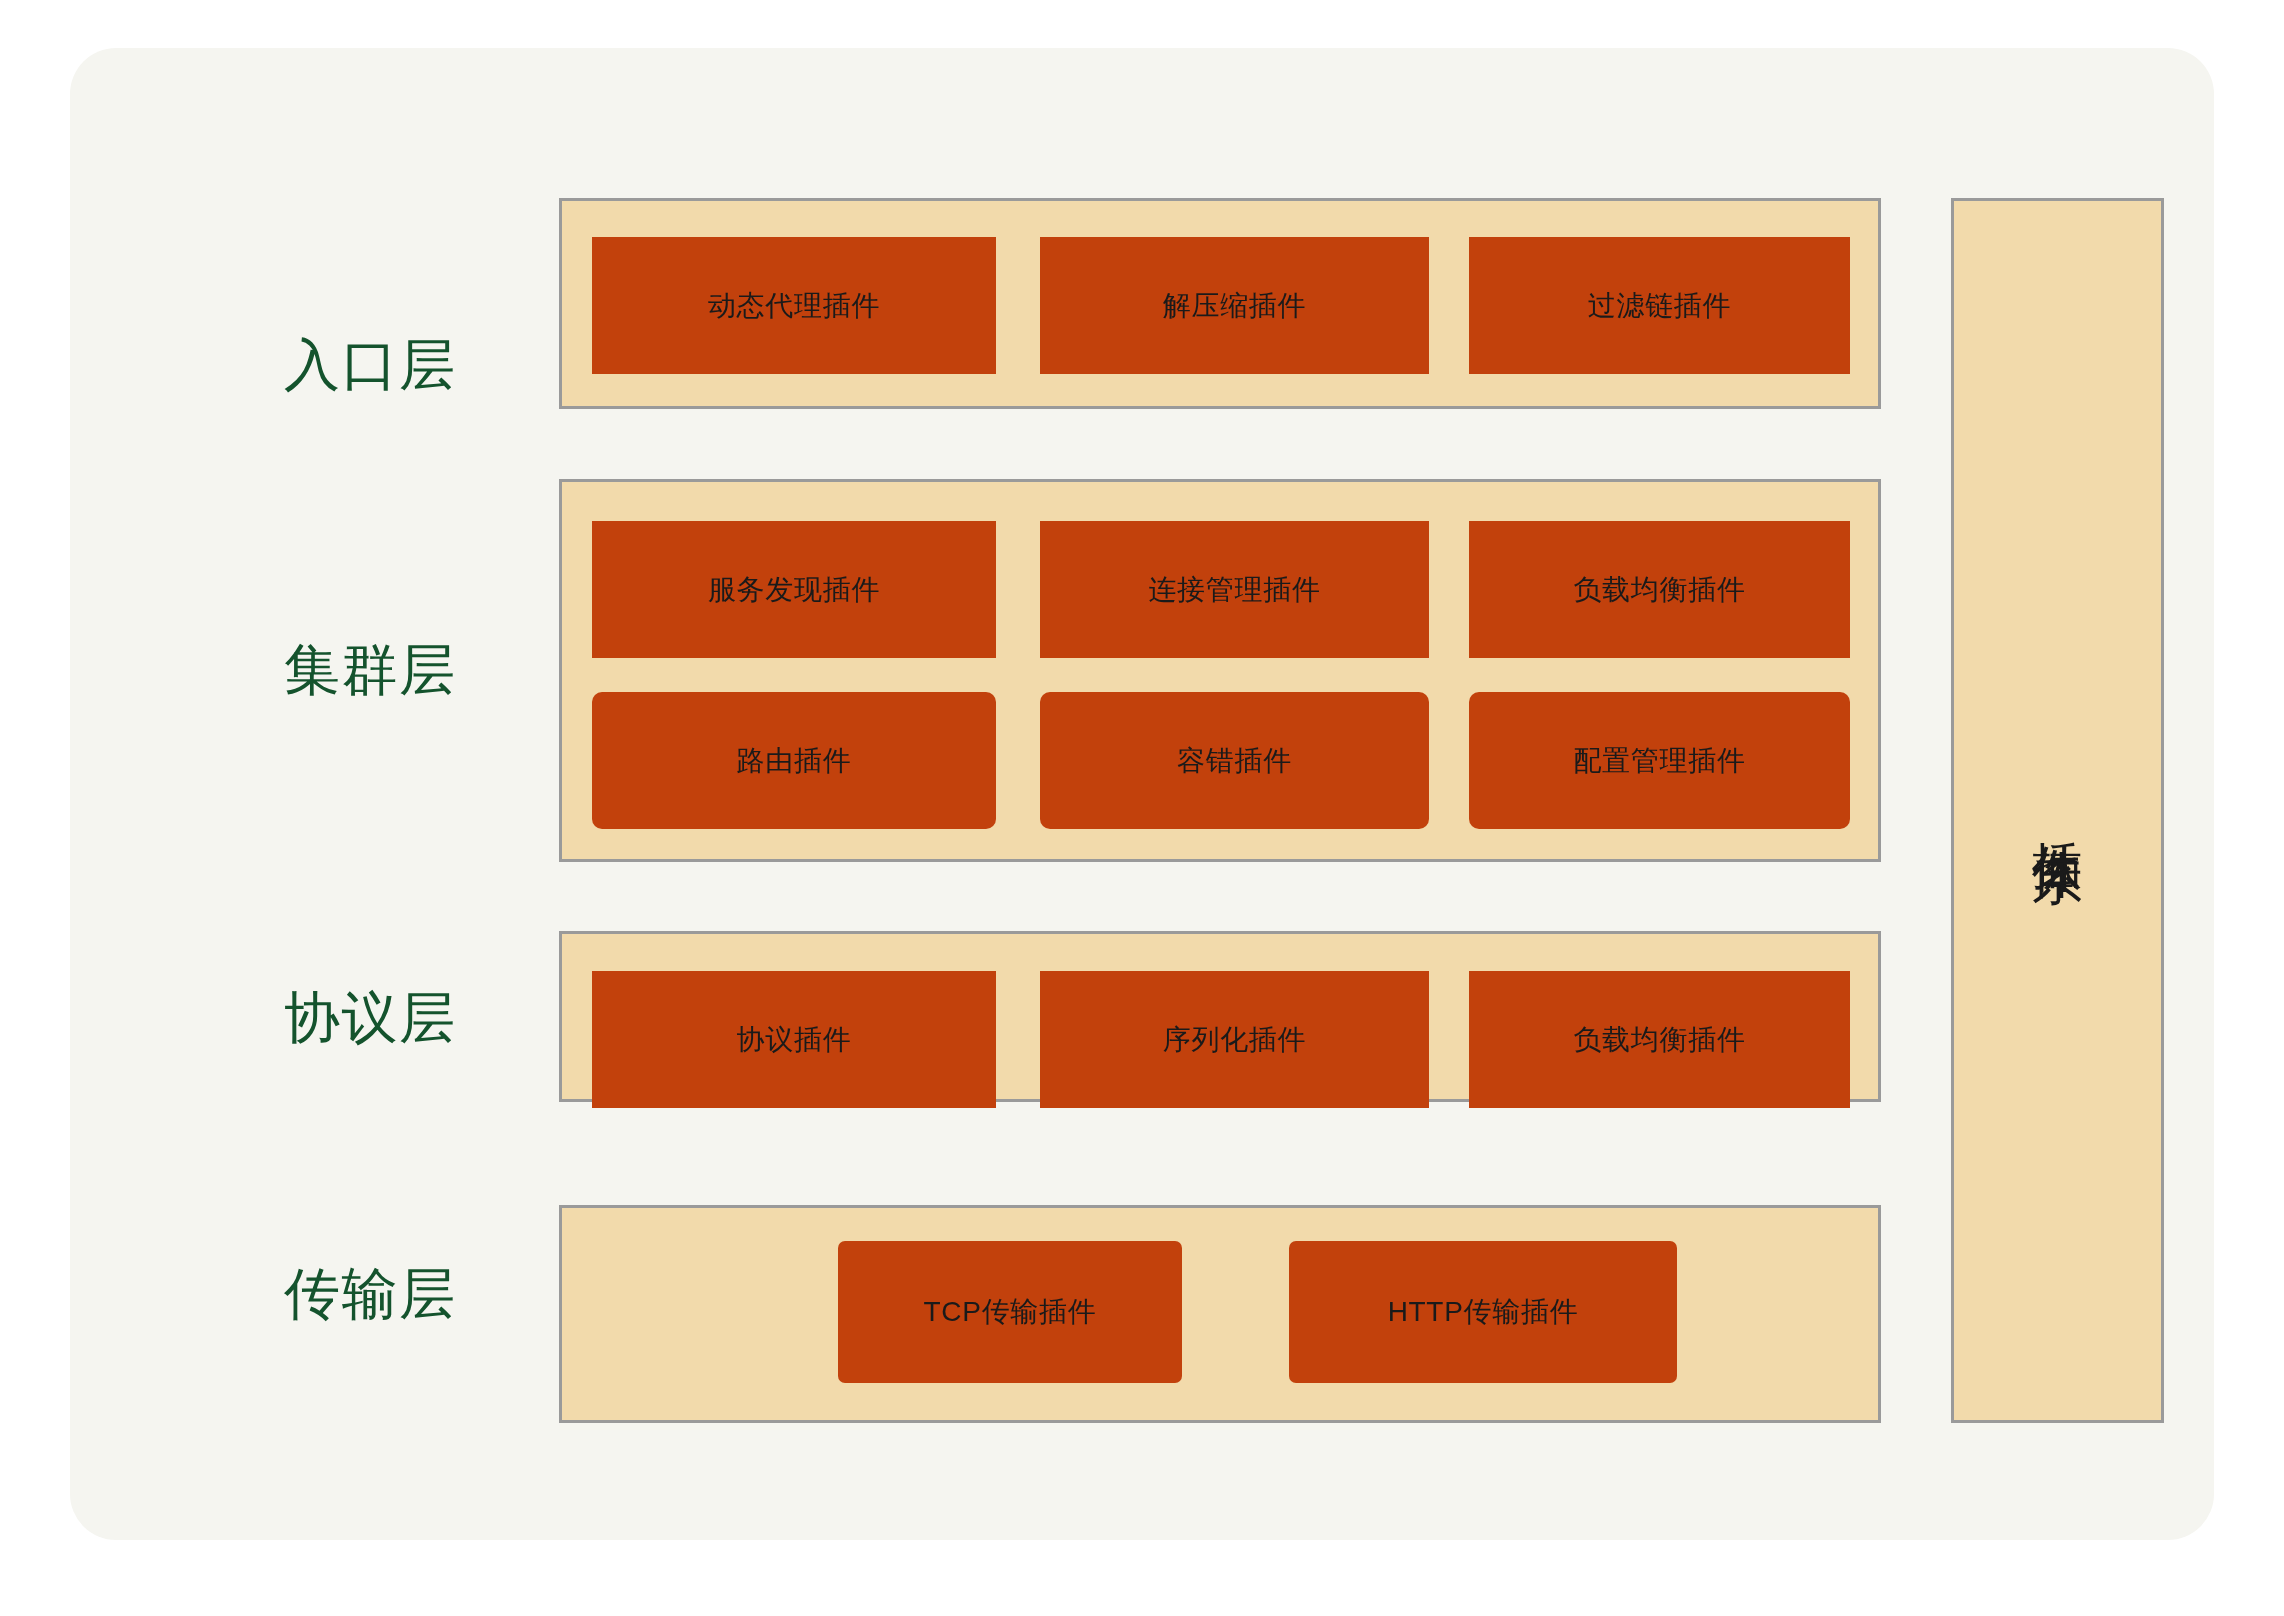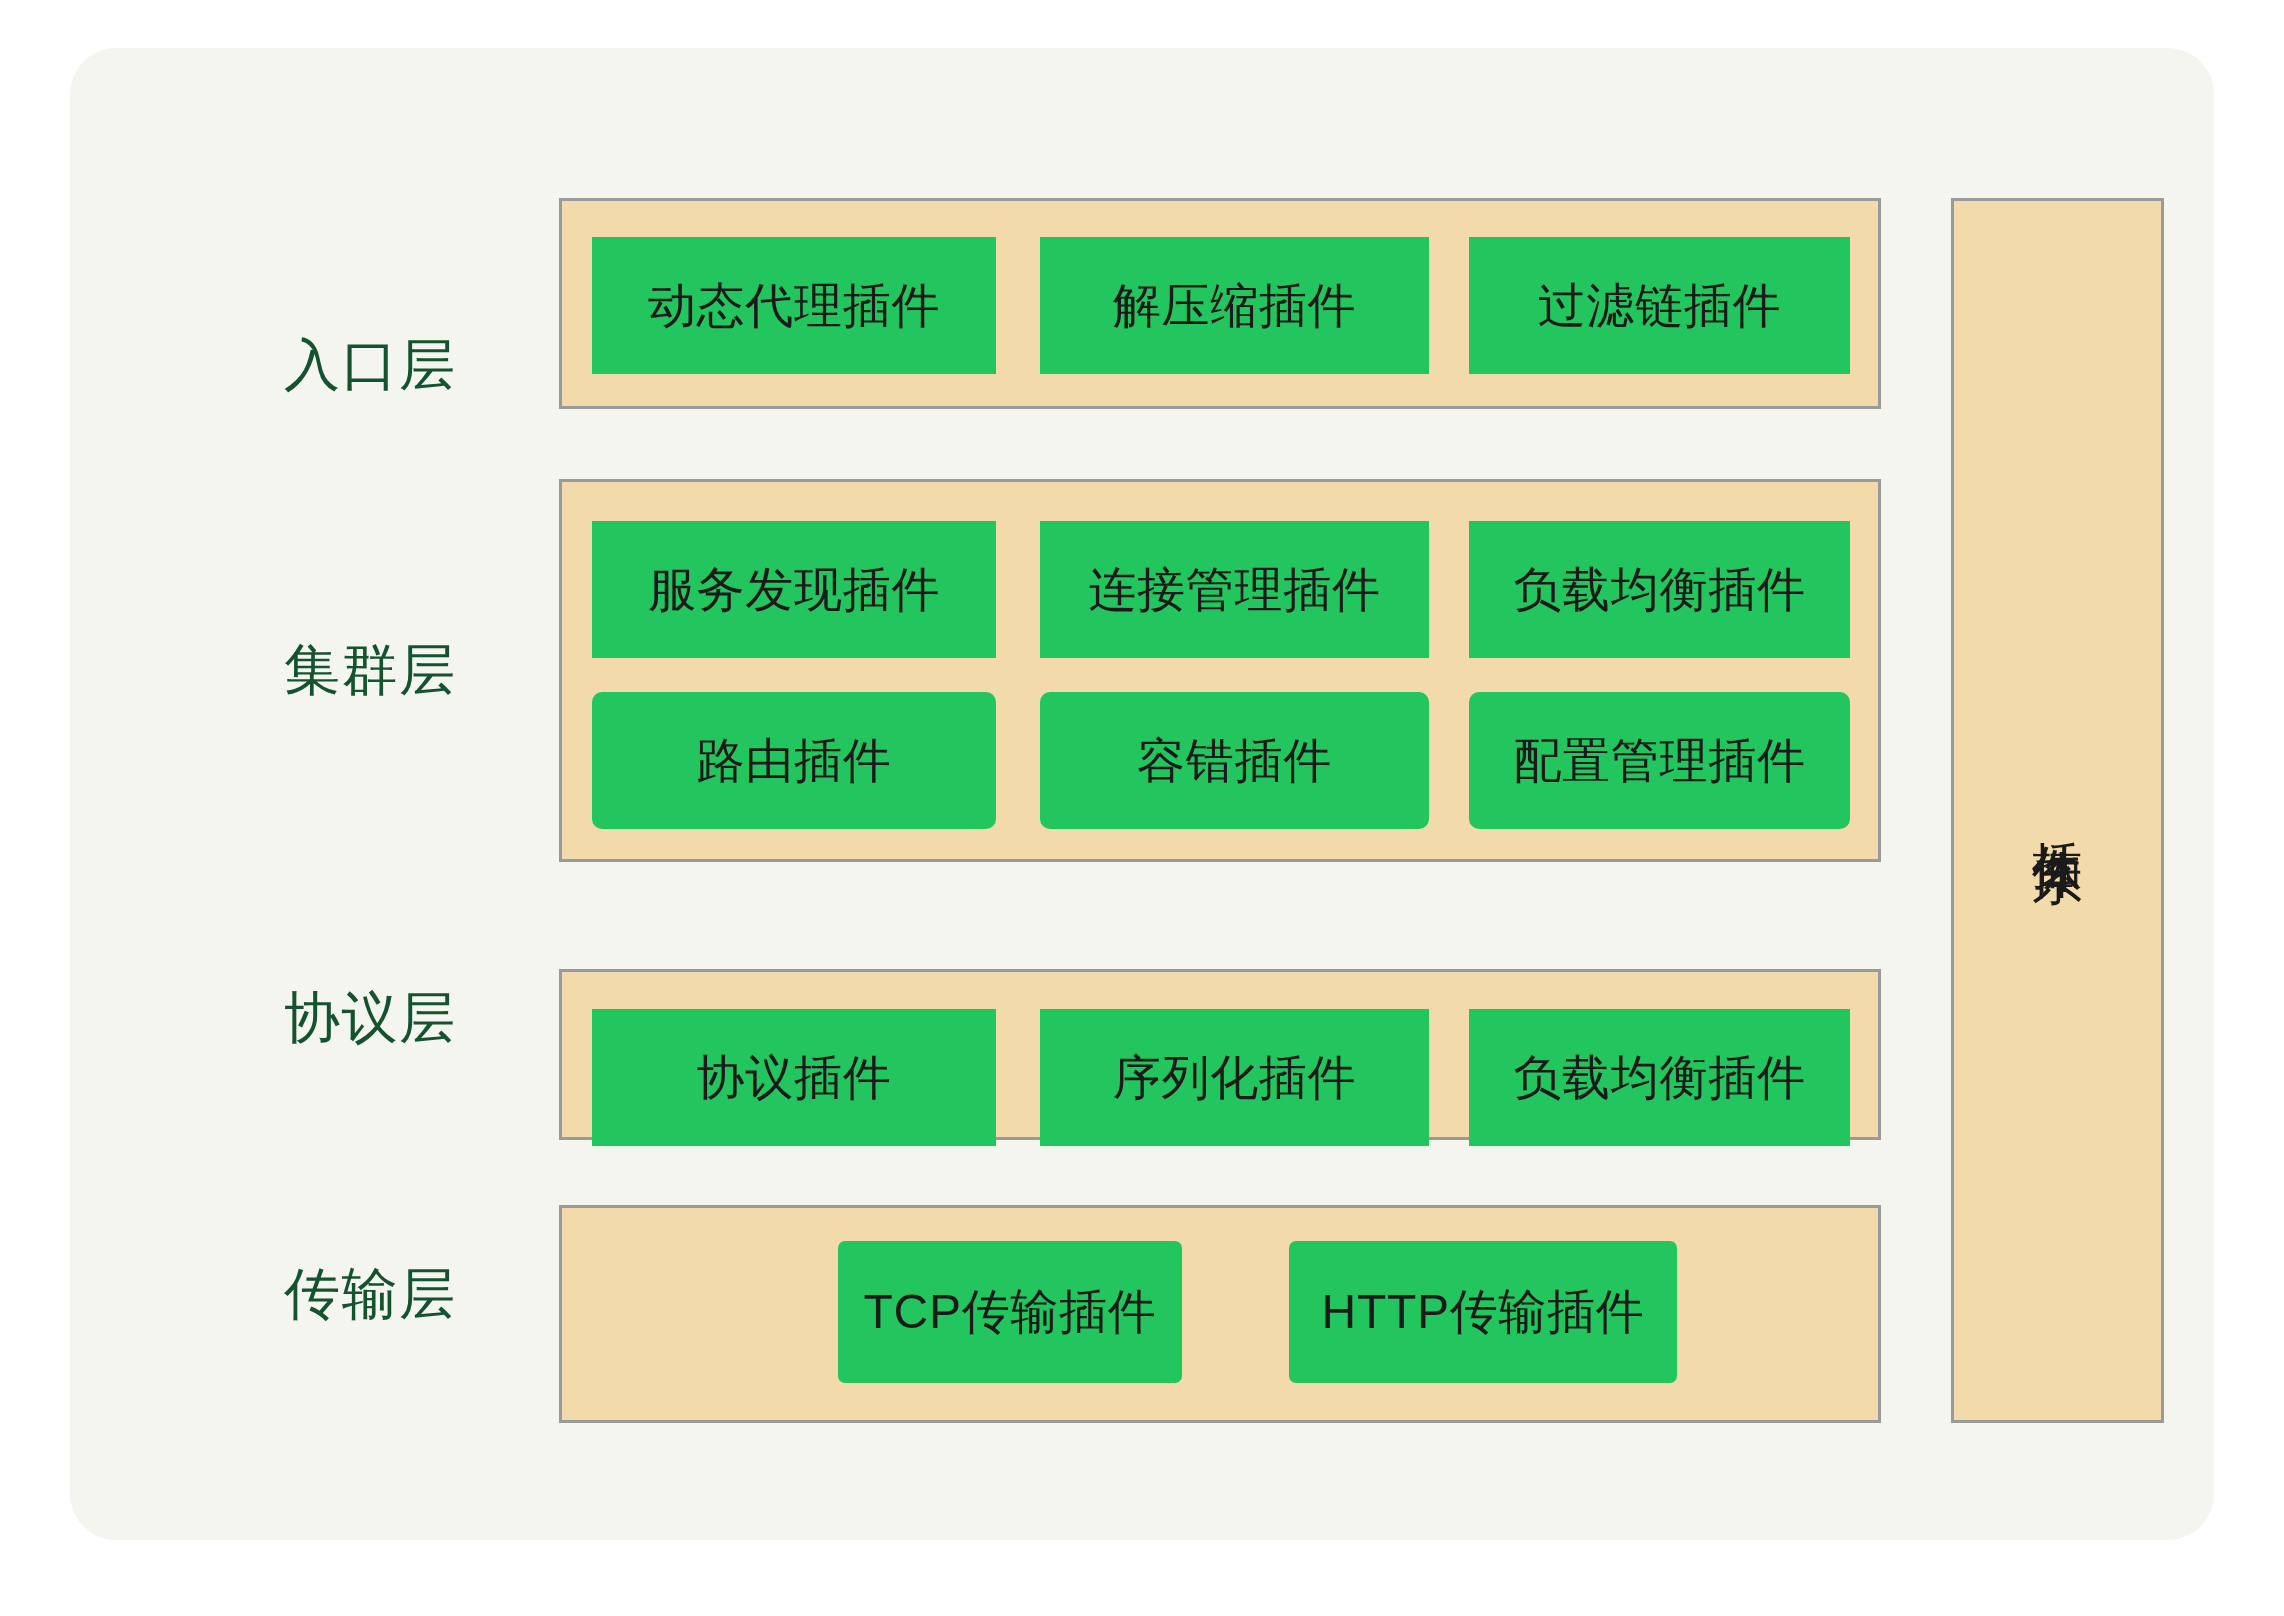--- a/index.html
+++ b/index.html
@@ -53,25 +53,25 @@
   
   .plugin-row {
     position: absolute;
     left: 0;
     width: 100%;
     display: flex;
     box-sizing: border-box;
   }
 
   .plugin-box {
-    background: #22c55e;
+    background: #c2410c;
     display: flex;
     align-items: center;
     justify-content: center;
-    font-size: 48px;
+    font-size: 28px;
     line-height: 1;
     color: #1a1a1a;
     letter-spacing: 0.7px;
     white-space: nowrap;
     box-sizing: border-box;
   }
 
   
   .col-a { position: absolute; left: 30px;  width: 404px; }
   .col-b { position: absolute; left: 478px; width: 389px; }
@@ -80,21 +80,21 @@
   
   #band-entry { top: 150px; height: 211px; }
   #band-entry .plugin-box { top: 36px; height: 137px; }
 
   
   #band-cluster { top: 431px; height: 383px; }
   #band-cluster .row-1 .plugin-box { top: 39px;  height: 137px; }
   #band-cluster .row-2 .plugin-box { top: 210px; height: 137px; border-radius: 10px; }
 
   
-  #band-protocol { top: 921px; height: 171px; }
+  #band-protocol { top: 883px; height: 171px; }
   #band-protocol .plugin-box { top: 37px; height: 137px; }
 
   
   #band-transport { top: 1157px; height: 218px; }
   .col-t1 { position: absolute; left: 276px; width: 344px; }
   .col-t2 { position: absolute; left: 727px; width: 388px; }
   #band-transport .plugin-box { top: 33px; height: 142px; border-radius: 7px; }
 
   
   #plugin-system-sidebar {

